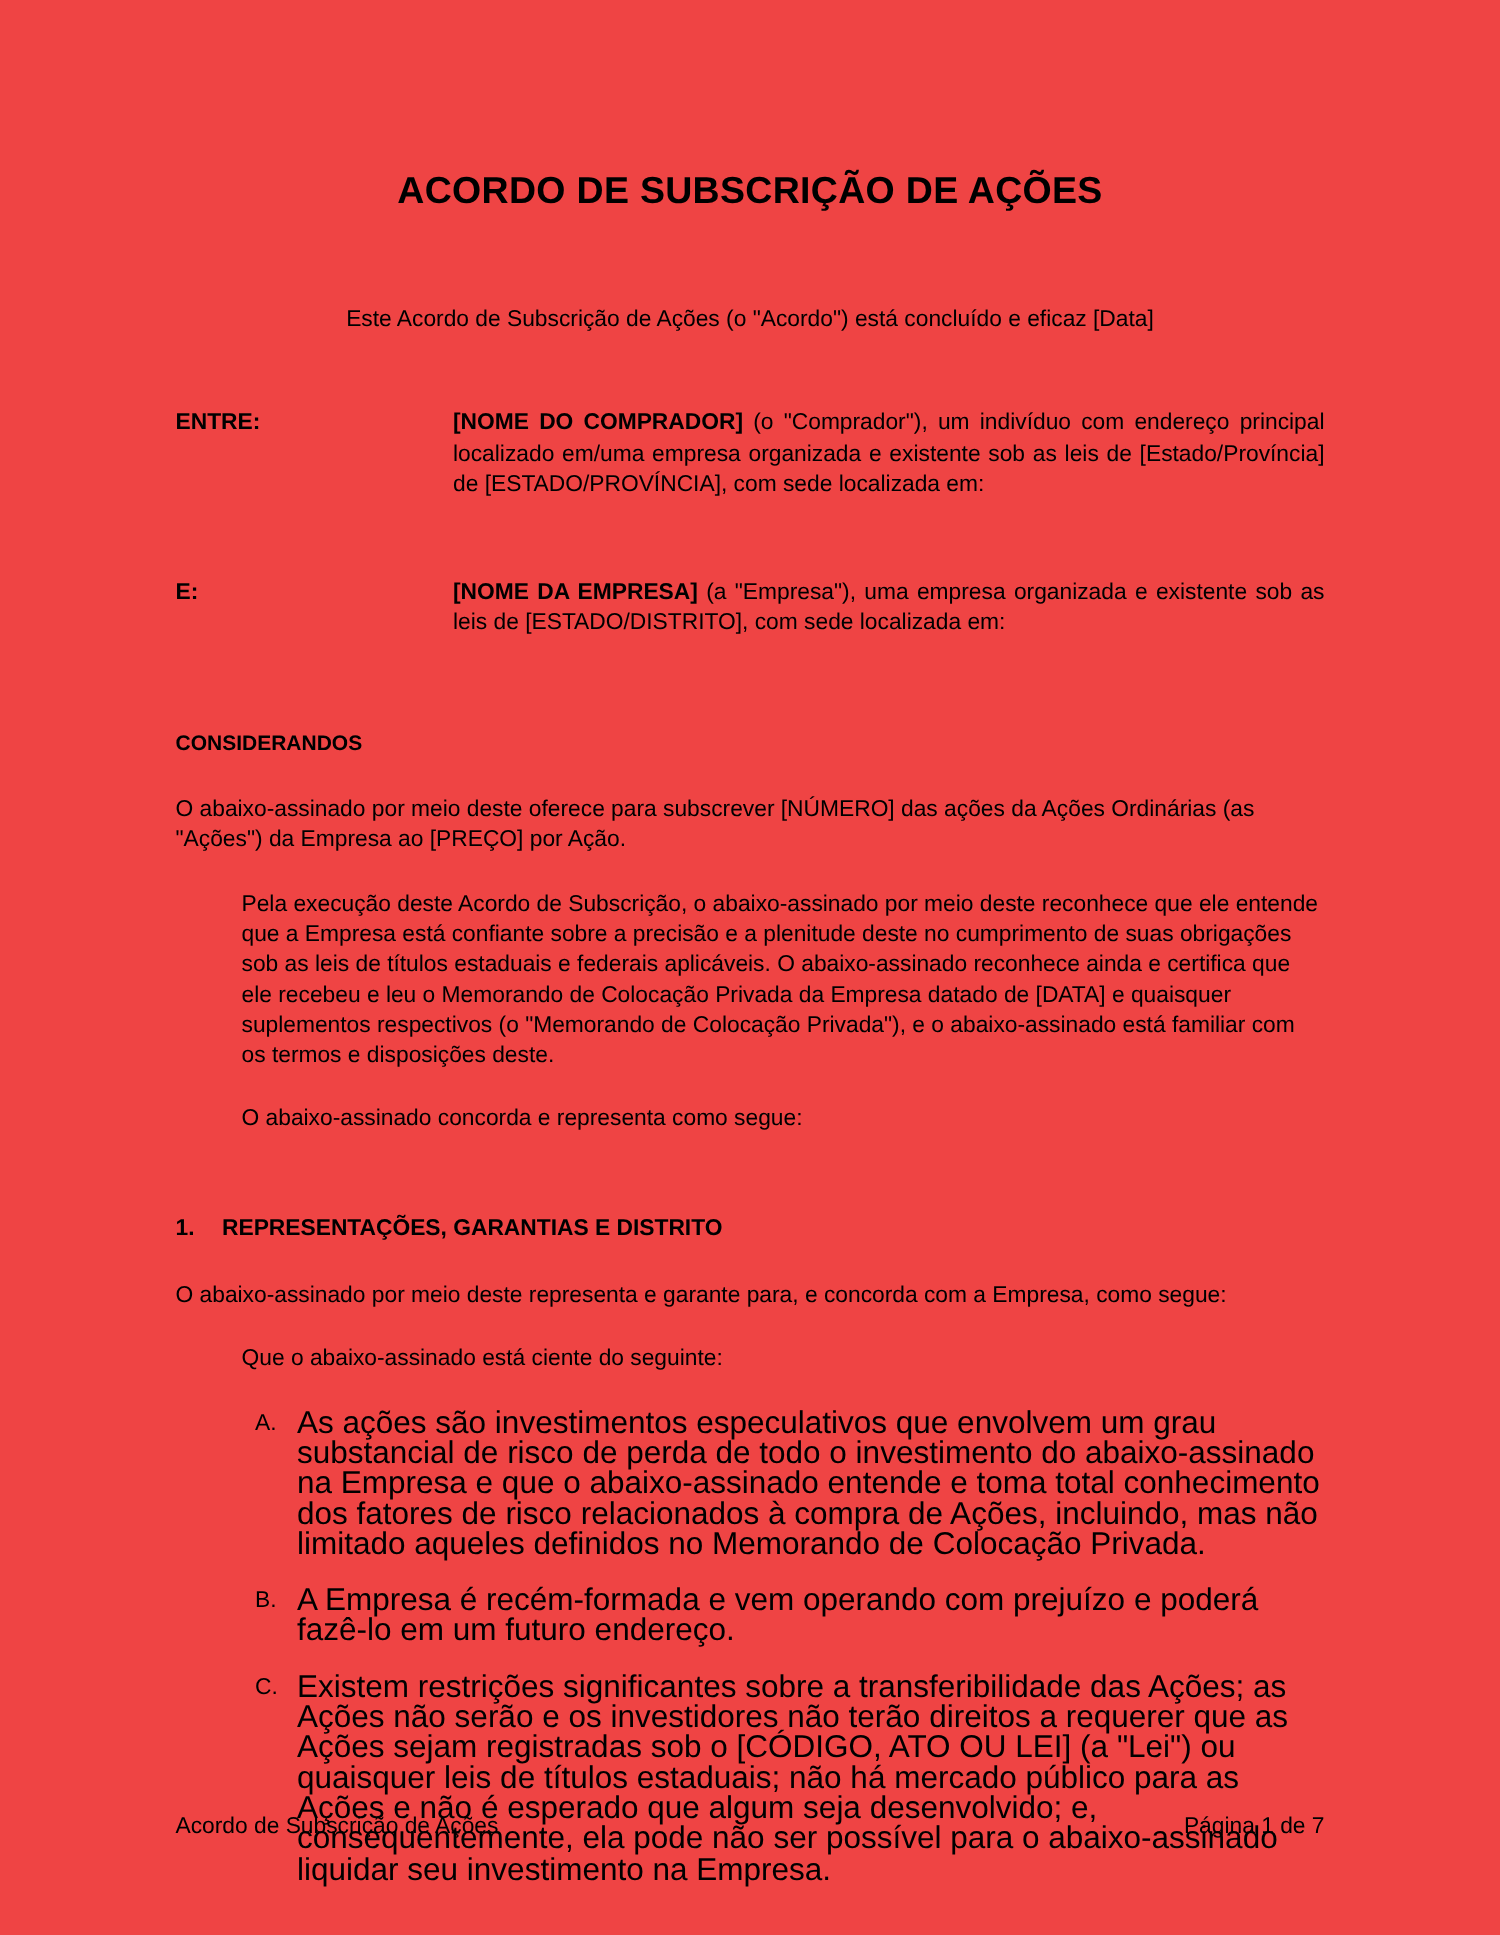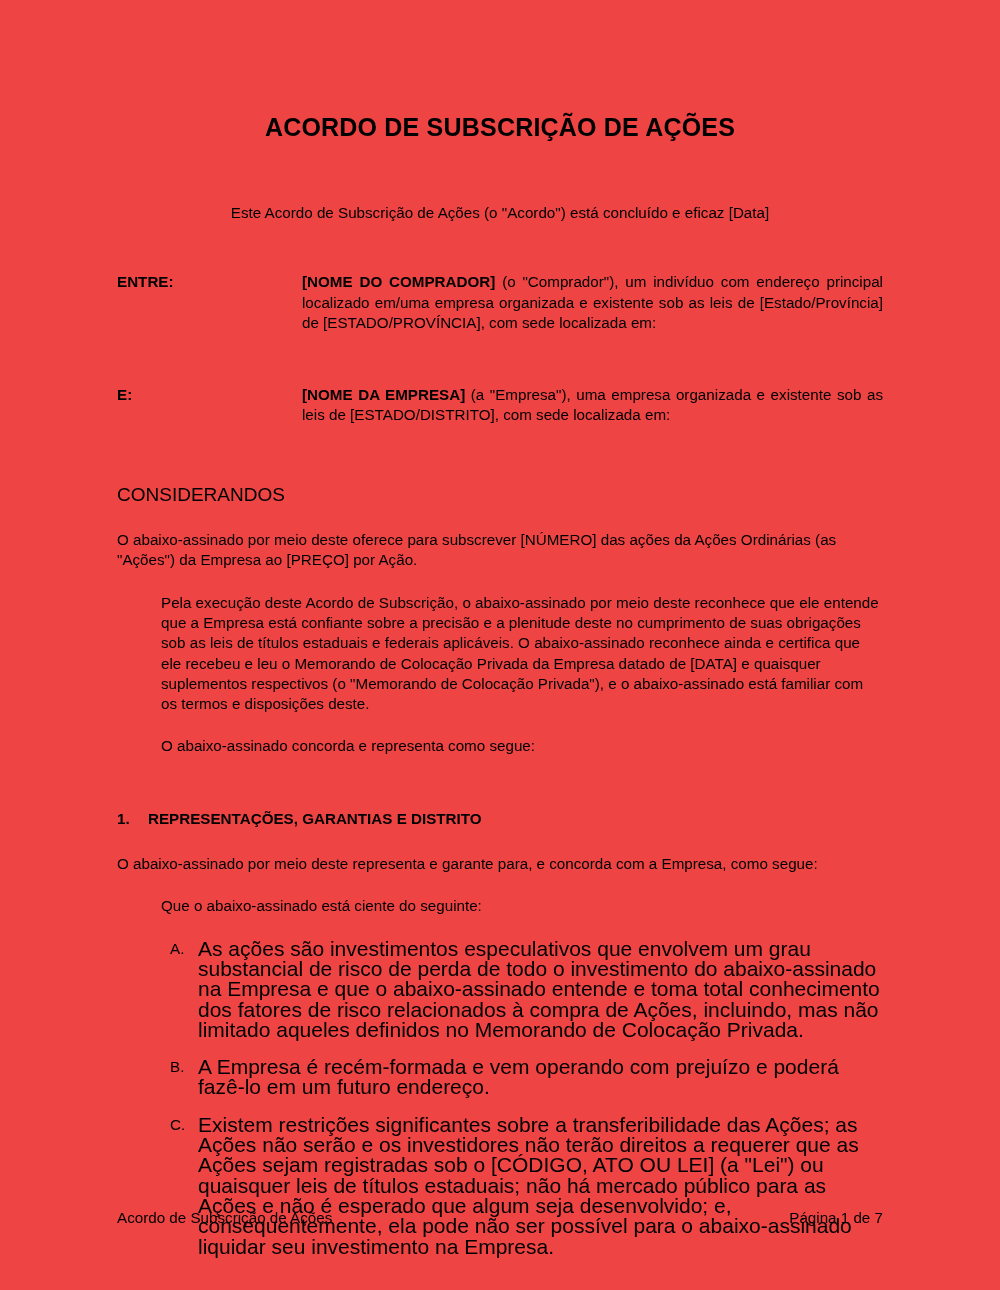--- a/index.html
+++ b/index.html
@@ -68,23 +68,23 @@
     line-height: 20.3px;
     text-align: justify;
     text-justify: inter-word;
   }
   .party-body b { font-weight: bold; }
   .party-entre { padding-top: 49px; }
   .party-e { padding-top: 52px; }
 
   
   .heading {
-    font-size: 19px;
-    line-height: 20.3px;
-    font-weight: normal;
+    font-size: 14px;
+    line-height: 20.3px;
+    font-weight: bold;
     margin: 0;
   }
   .heading-considerandos { padding-top: 59px; }
 
   .numbered-heading {
     display: flex;
     font-size: 15.2px;
     line-height: 20.3px;
     font-weight: bold;
     padding-top: 52px;

